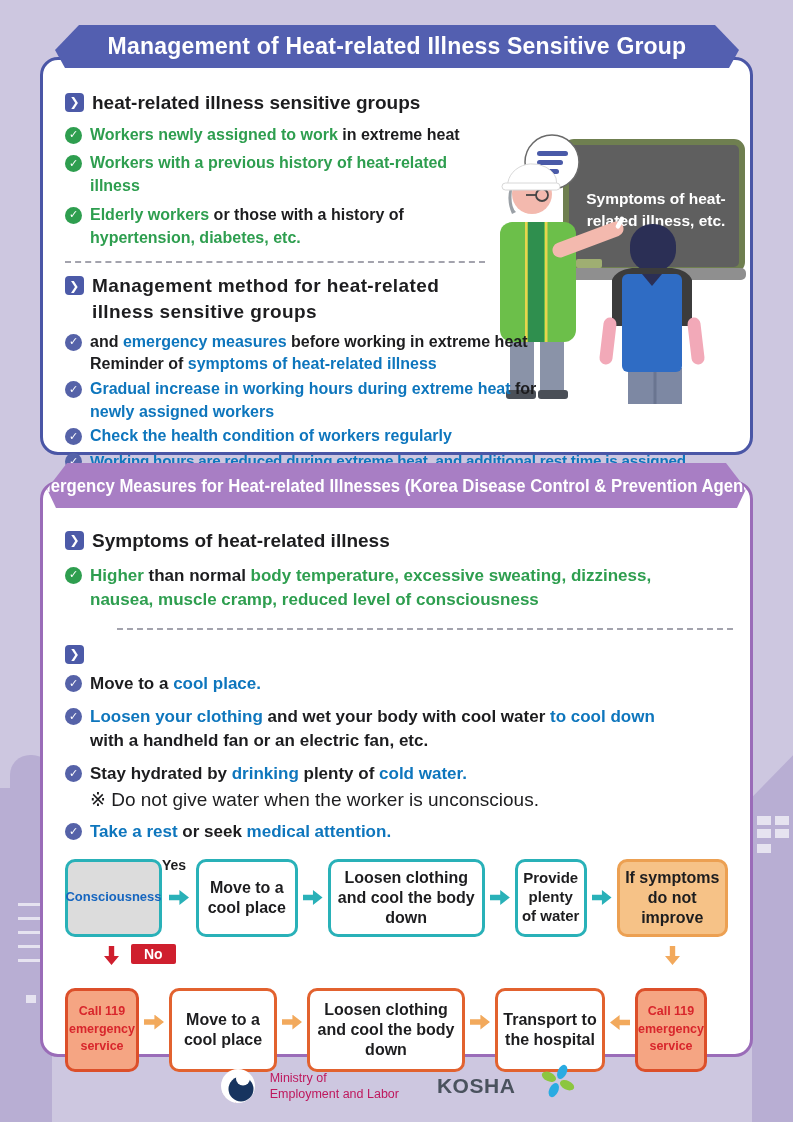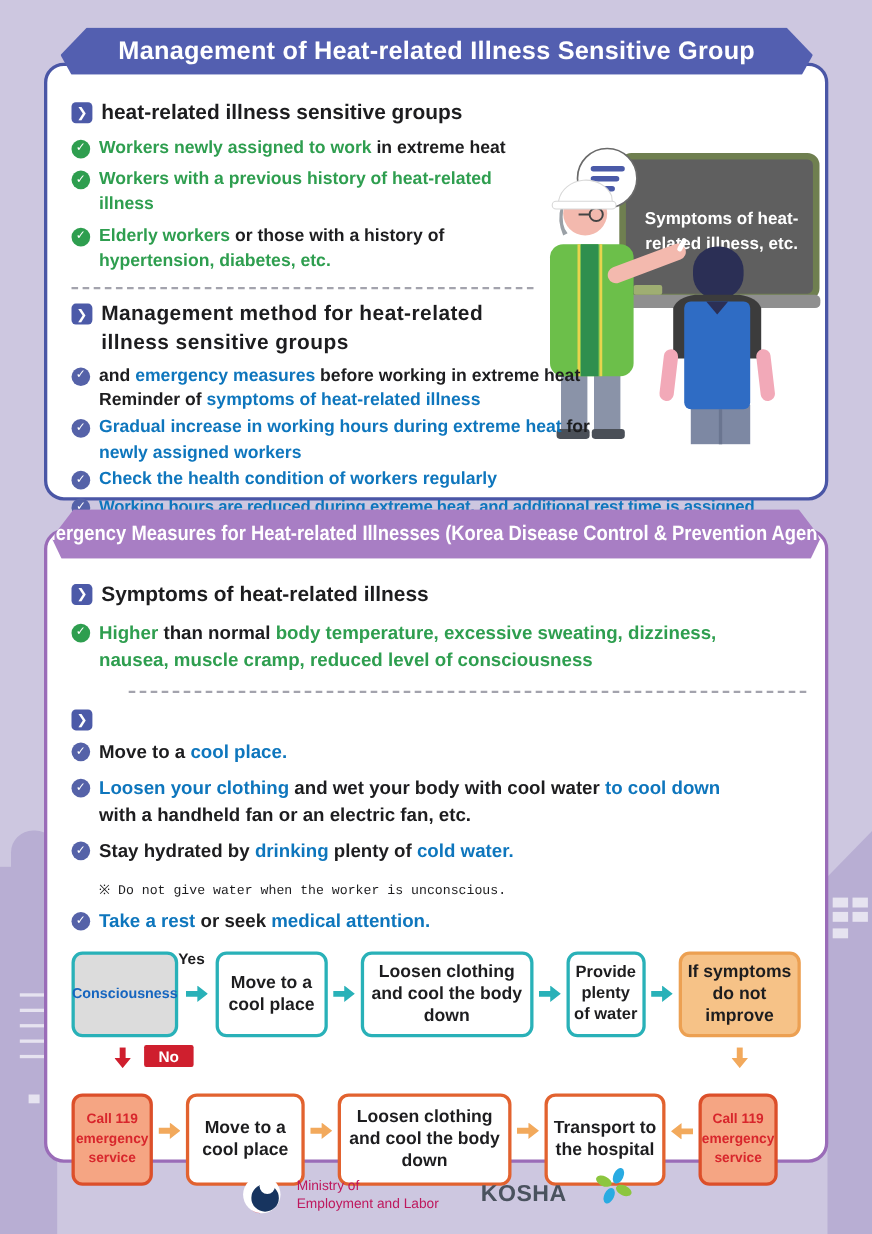--- a/index.html
+++ b/index.html
@@ -33,21 +33,21 @@
   .chip{flex:none;width:19px;height:19px;margin-top:3px;border-radius:4px;background:var(--accent-chip);
         color:#fff;font-size:12px;font-weight:bold;display:inline-flex;align-items:center;justify-content:center;}
 
   
   .item{display:flex;gap:8px;margin-top:6px;font-weight:bold;font-size:16px;line-height:1.42;color:var(--ink);position:relative;z-index:3;}
   .ck{flex:none;width:17px;height:17px;margin-top:3px;border-radius:50%;color:#fff;font-size:11px;
       display:inline-flex;align-items:center;justify-content:center;}
   .ck.gbg{background:var(--green);} .ck.ibg{background:var(--check-indigo);}
   .line{display:block;}
   .g{color:var(--green);} .b{color:var(--blue);} .k{color:var(--ink);}
-  .note{font-weight:normal;font-size:12px;color:var(--ink);margin:14px 0 0 25px;position:relative;z-index:3;font-family:Liberation Mono, monospace;}
+  .note{font-weight:normal;font-size:19px;color:var(--ink);margin:2px 0 0 25px;position:relative;z-index:3;}
   .dash{border:none;border-top:2px dashed #a3a3ad;margin:12px 0 10px 0;}
 
   
   .illus{position:absolute;right:4px;top:68px;width:266px;height:276px;z-index:1;}
 
   
   .flow{position:relative;margin-top:14px;z-index:3;}
   .frow{display:flex;align-items:stretch;}
   .fbox{box-sizing:border-box;border:3px solid var(--teal);border-radius:10px;background:#fff;
         display:flex;align-items:center;justify-content:center;text-align:center;
@@ -67,21 +67,21 @@
   .crow{position:relative;height:36px;}
   .dar{position:absolute;width:19px;height:15px;clip-path:polygon(0 32%,52% 32%,52% 0,100% 50%,52% 100%,52% 68%,0 68%);transform:rotate(90deg);}
   .dar.red{background:var(--red);left:37px;top:11px;}
   .dar.or{background:var(--orange-arrow);right:46px;top:11px;}
   .nobadge{position:absolute;left:66px;top:7px;background:var(--red);color:#fff;font-weight:bold;
            font-size:14px;padding:2px 13px;border-radius:2px;}
 
   
   .footer{position:absolute;left:0;top:1066px;width:793px;display:flex;align-items:center;justify-content:center;gap:12px;z-index:2;}
   .moel-text{font-size:12.5px;color:#be185d;line-height:1.3;}
-  .kosha-wrap{display:flex;align-items:center;margin-left:26px;gap:24px;}
+  .kosha-wrap{display:flex;align-items:flex-end;margin-left:26px;gap:24px;}
   .kosha-word{font-weight:bold;font-size:21px;color:#4a525e;letter-spacing:.5px;}
 </style>
 </head>
 <body>
 
 <div class="page">
 
   <div class="bld" style="left:0;top:788px;width:34px;height:334px;"></div>
   <div class="bld" style="left:10px;top:755px;width:42px;height:367px;border-radius:20px 20px 0 0;">
     <span class="win" style="left:8px;top:148px;width:26px;height:3px;"></span>

